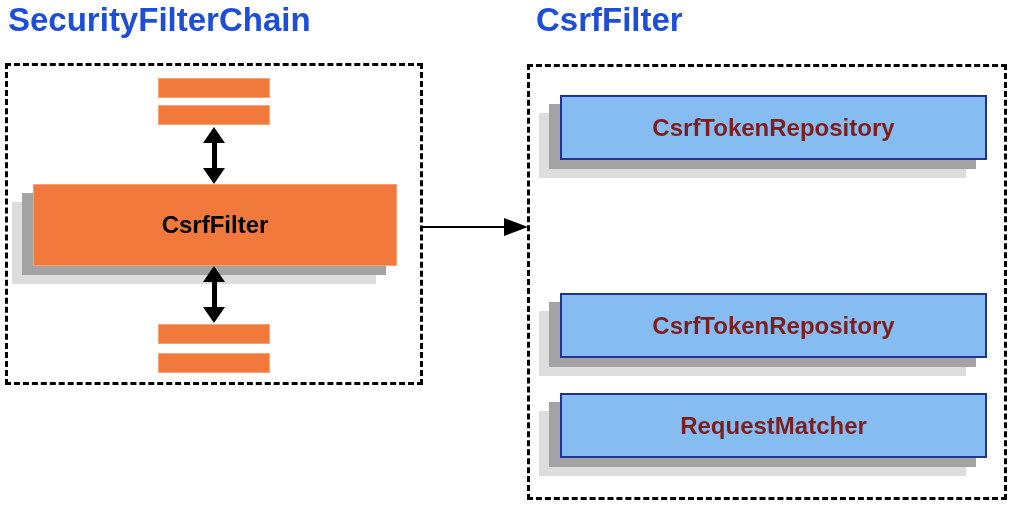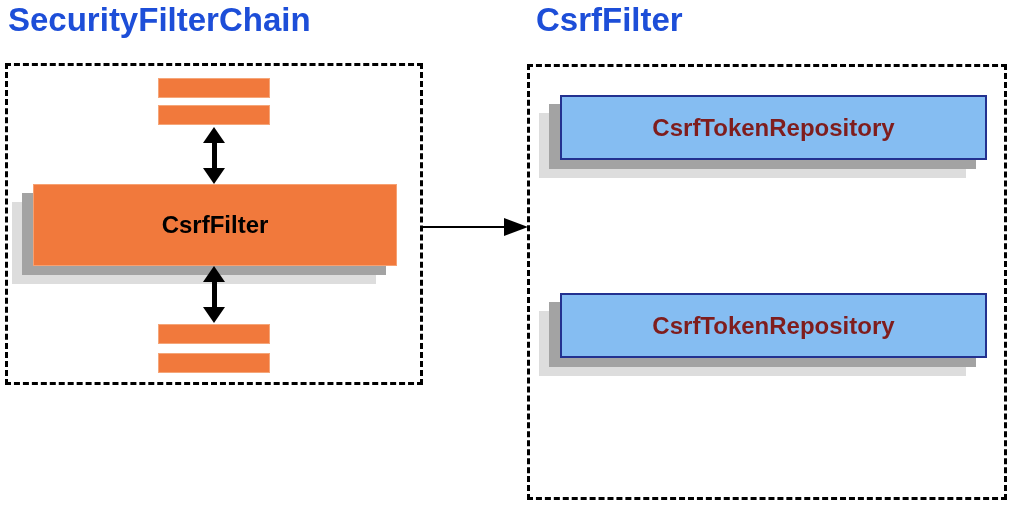--- a/index.html
+++ b/index.html
@@ -172,15 +172,16 @@
   <div class="h-connector-line"></div>
   <div class="h-connector-head"></div>
 
   <div class="dashed-container right-container">
 
     <div class="component-box comp-0">CsrfTokenRepository</div>
 
 
     <div class="component-box comp-2">CsrfTokenRepository</div>
 
+    <div class="component-box comp-3">RequestMatcher</div>
   </div>
 
 </div>
 
 </body></html>

